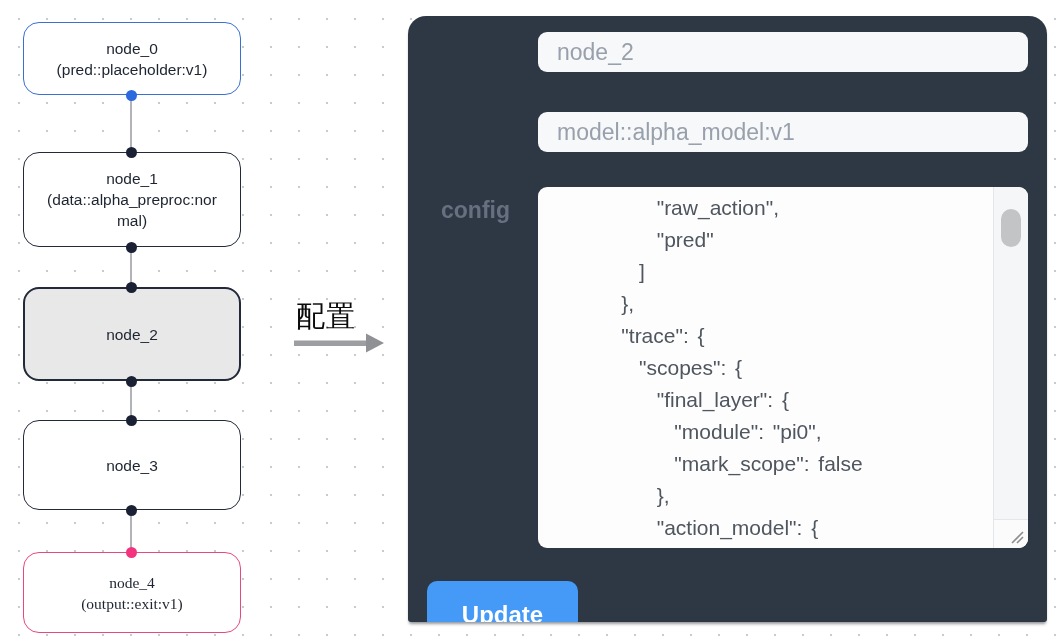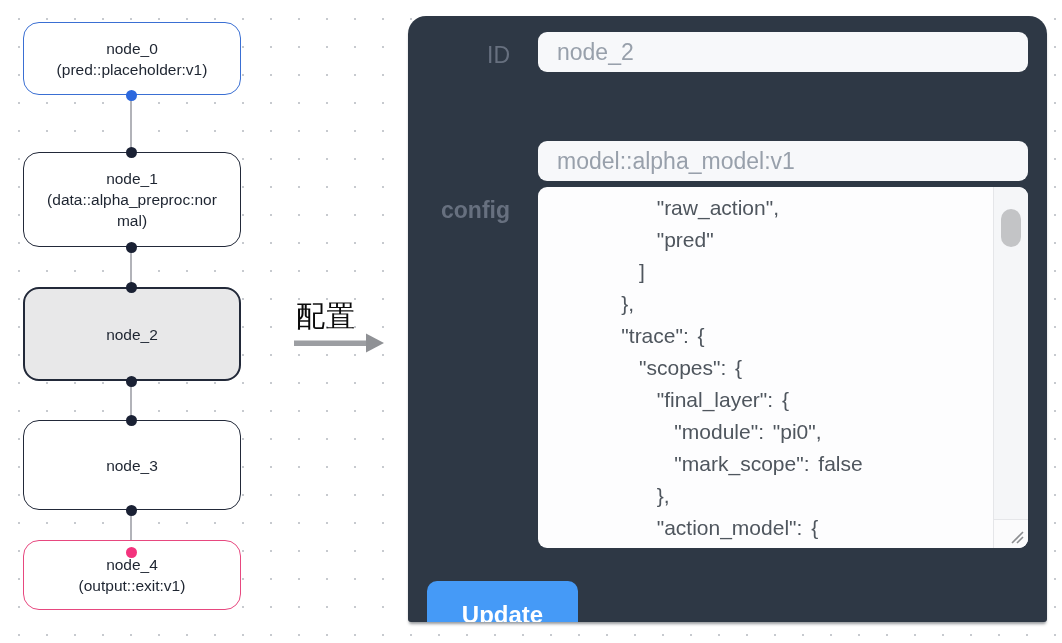--- a/index.html
+++ b/index.html
@@ -22,21 +22,21 @@
     z-index:2;
   }
   .node .node-text{
     max-width:176px;text-align:center;font-size:15.5px;line-height:21px;
     color:#1d2430;font-weight:500;word-break:break-all;
   }
   .node-0{top:22px;height:73px;border-color:#3a6fd3;}
   .node-1{top:152px;height:95px;}
   .node-2{top:287px;height:94px;background:#e8e8e9;border-width:2px;}
   .node-3{top:420px;height:90px;}
-  .node-4{top:540px;height:70px;border-color:#e7487f;}
+  .node-4{top:552px;height:81px;border-color:#e7487f;font-family:Liberation Serif, serif;}
   .edge{position:absolute;left:130px;width:2px;background:#b2b3b9;z-index:1;}
   .edge-0{top:95px;height:57px;}
   .edge-1{top:247px;height:40px;}
   .edge-2{top:381px;height:39px;}
   .edge-3{top:510px;height:42px;}
   .handle{
     position:absolute;left:126px;width:11px;height:11px;border-radius:50%;
     background:#1a2134;z-index:3;
   }
   .handle-blue{background:#2c68de;}
@@ -60,21 +60,21 @@
   }
   .label-id{top:26px;}
   .label-type{top:106px;}
   .label-config{top:181px;font-weight:bold;}
   .text-input{
     position:absolute;left:130px;width:490px;height:40px;box-sizing:border-box;
     background:#f7f8fa;border:none;outline:none;border-radius:9px;
     font-family:inherit;font-size:23px;color:#98a0ab;padding:0 0 0 19px;
   }
   .input-id{top:16px;}
-  .input-type{top:96px;margin-top:29px;}
+  .input-type{top:96px;}
   .config-editor{
     position:absolute;left:130px;top:171px;width:490px;height:361px;
     background:#fdfdfe;border-radius:9px;overflow:hidden;
   }
   .config-editor pre{
     margin:0;padding:5px 8px 4px 48px;
     font-family:"Liberation Sans","DejaVu Sans",sans-serif;
     font-size:21px;line-height:32px;color:#4f565e;
     white-space:pre;word-spacing:3px;
   }
@@ -153,21 +153,20 @@
     </div>
   </div>
 
   <div class="transition-label">配置</div>
   <svg class="transition-arrow" viewBox="0 0 92 22">
     <rect x="1" y="8.5" width="74" height="5.5" fill="#9c9ea2"></rect>
     <polygon points="73,1.5 91,11 73,20.5" fill="#8f9195"></polygon>
   </svg>
 
   <div class="panel">
-    <div class="field-label label-id">ID</div>
     <input class="text-input input-id" type="text" value="node_2" style="">
 
     <input class="text-input input-type" type="text" value="model::alpha_model:v1" style="">
 
     <div class="field-label label-config">config</div>
     <div class="config-editor">
       <pre>        "raw_action",
         "pred"
       ]
     },

